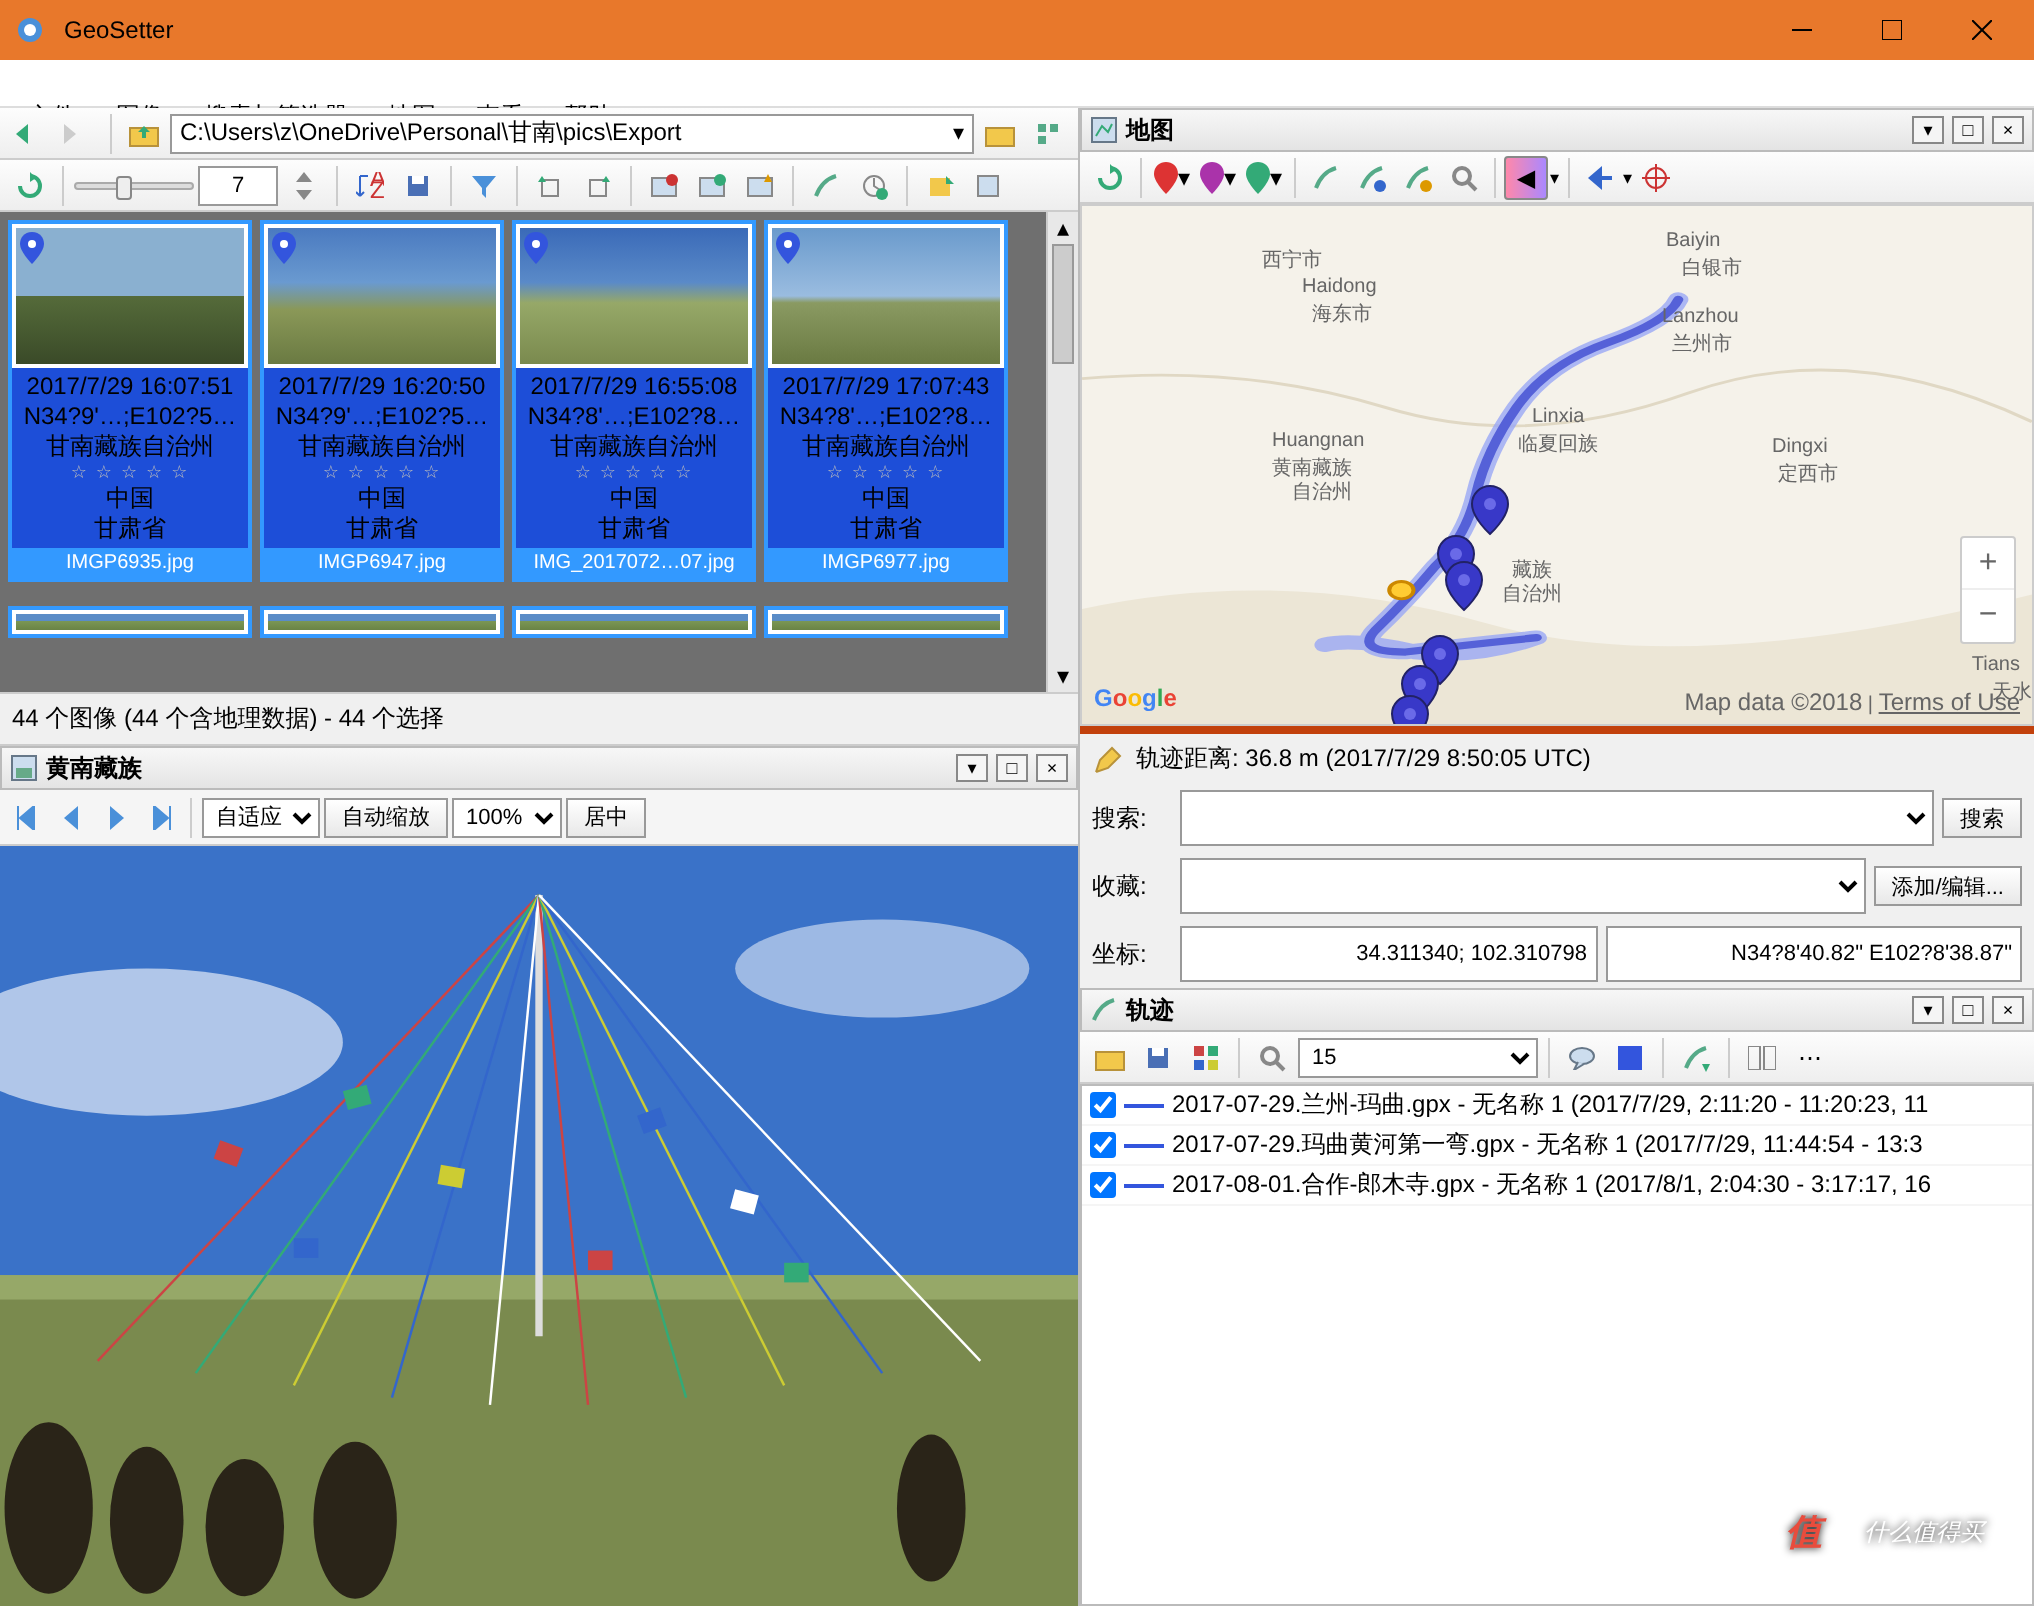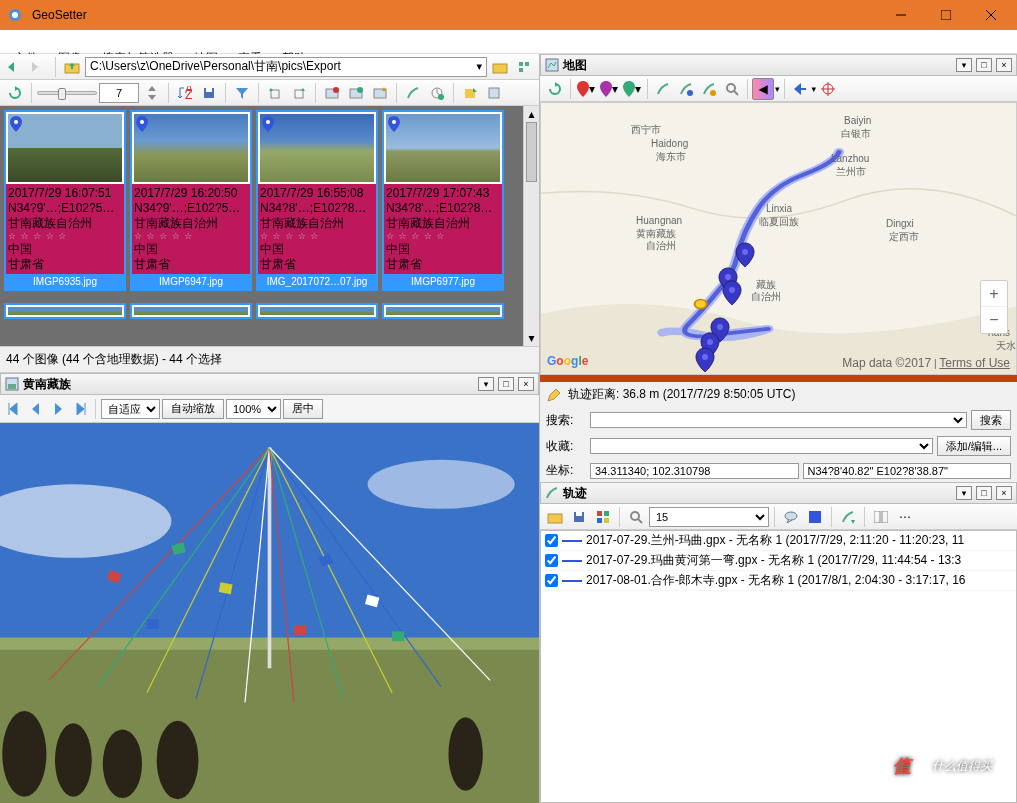--- a/index.html
+++ b/index.html
@@ -17,21 +17,21 @@
 .tsep { width: 1px; height: 20px; background: #ccc; margin: 0 3px; }
 .pathbox { flex: 1; height: 20px; border: 1px solid #999; background: #fff; padding: 0 4px; font-size: 11px; display:flex; align-items:center; }
 .select-small { height: 20px; border: 1px solid #999; background: #fff; font-size: 11px; padding: 0 2px; }
 .main { flex: 1; display: flex; background: #f0f0f0; overflow:hidden; }
 .leftcol { width: 540px; display: flex; flex-direction: column; border-right: 1px solid #bbb; }
 .rightcol { flex: 1; display: flex; flex-direction: column; }
 .thumb-area { background: #6f6f6f; flex-wrap: wrap; padding: 4px; overflow: hidden; position:relative; height: 240px; display:flex; align-content:flex-start; gap:4px; }
 .thumb { width: 122px; background: #3399ff; border: 2px solid #3399ff; display: flex; flex-direction: column; }
 .thumb-img { height: 72px; background: linear-gradient(#5a8cc7 0%, #5a8cc7 45%, #7a9654 45%, #6a8345 100%); position: relative; border: 2px solid #fff; }
 .pin { position: absolute; top: 2px; left: 2px; width: 12px; height: 16px; }
-.thumb-meta { background: #be185d; text-align: left; font-size: 10px; line-height: 1.25; padding: 2px; }
+.thumb-meta { background: #1d4ed8; text-align: center; font-size: 10px; line-height: 1.25; padding: 2px; }
 .stars { color: #bbb; font-size: 9px; letter-spacing: 1px; }
 .thumb-name { background: #3399ff; color: #fff; text-align: center; font-size: 10px; padding: 2px; }
 .status { background: #f0f0f0; border-top: 1px solid #ccc; border-bottom: 1px solid #ccc; padding: 4px 6px; font-size: 12px; }
 
 .panel-header { height: 22px; background: linear-gradient(#f7f7f7,#e4e4e4); border: 1px solid #bbb; display: flex; align-items: center; padding: 0 4px; gap: 4px; }
 .panel-header .title { flex: 1; font-weight: bold; font-size: 12px; }
 .hdr-btn { width: 16px; height: 14px; border: 1px solid #888; background: #f5f5f5; font-size: 9px; display:flex; align-items:center; justify-content:center; }
 
 .preview-tools { height: 28px; background: #f5f5f5; border-bottom: 1px solid #ccc; display:flex; align-items:center; padding: 0 4px; gap: 2px; }
 .nav-btn { width:20px; height:20px; display:flex; align-items:center; justify-content:center; }
@@ -40,24 +40,24 @@
 
 .map-tools { height: 26px; background: linear-gradient(#fdfdfd,#eee); border-bottom: 1px solid #ccc; display:flex; align-items:center; padding: 0 4px; gap:1px; }
 .map-view { flex:1; background: #f4f1e9; position:relative; border:1px solid #ccc; overflow:hidden; }
 .map-canvas { position:absolute; inset:0; }
 .map-label { position:absolute; font-size:10px; color:#666; white-space:nowrap; }
 .zoom-ctrl { position:absolute; right:8px; bottom:40px; width:28px; background:#fff; border:1px solid #ccc; border-radius:2px; }
 .zoom-btn { height:26px; display:flex; align-items:center; justify-content:center; font-size:16px; color:#666; border-bottom:1px solid #eee; }
 .google-logo { position:absolute; left:6px; bottom:6px; font-size:14px; font-weight:bold; }
 .map-attr { position:absolute; right:6px; bottom:4px; font-size:10px; color:#666; }
 
-.track-info { background:#f0f0f0; padding:4px 6px; display:flex; align-items:center; gap:6px; border-top:7px solid #c2410c; }
+.track-info { background:#f0f0f0; padding:4px 6px; display:flex; align-items:center; gap:6px; border-top:4px solid #c2410c; }
 .form-row { display:flex; align-items:center; padding: 3px 6px; gap:4px; background:#f0f0f0; }
 .form-label { width:40px; font-size:12px; }
-.form-input { flex:1; height:16px; border:1px solid #999; background:#fff; padding:0 4px; font-size:11px; }
+.form-input { flex:1; height:28px; border:1px solid #999; background:#fff; padding:0 4px; font-size:11px;text-align:right; }
 .form-btn { height:20px; border:1px solid #999; background:linear-gradient(#fff,#e8e8e8); padding:0 8px; font-size:11px; }
 
 .track-list { flex:1; background:#fff; border:1px solid #bbb; overflow-y:auto; }
 .track-row { display:flex; align-items:center; padding:1px 4px; font-size:11px; border-bottom:1px solid #f5f5f5; white-space:nowrap; overflow:hidden; }
 .track-row input { margin-right:4px; }
 .track-line { width:20px; height:2px; background:#3355dd; margin-right:4px; flex-shrink:0; }
 
 .slider-track { width:60px; height:4px; background:#ddd; border:1px solid #aaa; border-radius:2px; position:relative; }
 .slider-thumb { position:absolute; top:-4px; left:20px; width:8px; height:12px; background:#eee; border:1px solid #888; border-radius:2px; }
 
@@ -502,21 +502,21 @@
 
           <path d="M295 65 Q290 80 260 95 Q230 110 215 140 Q200 170 195 200 Q190 230 175 250 Q160 275 145 295 Q135 310 160 310 Q190 305 225 300 Q195 315 165 310 Q135 300 120 305" fill="none" stroke="#9aa8f5" stroke-width="10" stroke-linecap="round" stroke-linejoin="round" opacity="0.8"></path>
           <path d="M295 65 Q290 80 260 95 Q230 110 215 140 Q200 170 195 200 Q190 230 175 250 Q160 275 145 295 Q135 310 160 310 Q190 305 225 300" fill="none" stroke="#5561d8" stroke-width="5" stroke-linecap="round" stroke-linejoin="round"></path>
 
           <circle cx="158" cy="267" r="6" fill="#ffcc33" stroke="#cc8800" stroke-width="2"></circle>
         </svg>
 
         <div class="map-label" style="top:20px;left:90px">西宁市</div>
         <div class="map-label" style="top:35px;left:110px">Haidong</div>
         <div class="map-label" style="top:47px;left:115px">海东市</div>
-        <div class="map-label" style="top:12px;left:303px">Baiyin</div>
+        <div class="map-label" style="top:12px;left:292px">Baiyin</div>
         <div class="map-label" style="top:24px;left:300px">白银市</div>
         <div class="map-label" style="top:50px;left:290px">Lanzhou</div>
         <div class="map-label" style="top:62px;left:295px">兰州市</div>
         <div class="map-label" style="top:100px;left:225px">Linxia</div>
         <div class="map-label" style="top:112px;left:218px">临夏回族</div>
         <div class="map-label" style="top:115px;left:345px">Dingxi</div>
         <div class="map-label" style="top:127px;left:348px">定西市</div>
         <div class="map-label" style="top:112px;left:95px">Huangnan</div>
         <div class="map-label" style="top:124px;left:95px">黄南藏族</div>
         <div class="map-label" style="top:136px;left:105px">自治州</div>
@@ -585,21 +585,21 @@
               </g>
           </g>
         </svg>
         <div class="zoom-ctrl">
           <div class="zoom-btn">+</div>
           <div class="zoom-btn" style="border-bottom:none">−</div>
         </div>
         <div class="google-logo">
           <span style="color:#4285F4">G</span><span style="color:#EA4335">o</span><span style="color:#FBBC05">o</span><span style="color:#4285F4">g</span><span style="color:#34A853">l</span><span style="color:#EA4335">e</span>
         </div>
-        <div class="map-attr"><span>Map data ©2017</span> | <span style="text-decoration:underline">Terms of Use</span></div>
+        <div class="map-attr"><span>Map data ©2018</span> | <span style="text-decoration:underline">Terms of Use</span></div>
       </div>
 
       <div class="track-info">
         <svg width="16" height="16">
             <path d="M2 14 L4 8 L10 2 L14 6 L8 12 L2 14" fill="#f2c84b" stroke="#b8923a"></path>
           </svg>
         <span>轨迹距离: 36.8 m (2017/7/29 8:50:05 UTC)</span>
       </div>
 
       <div class="form-row">

